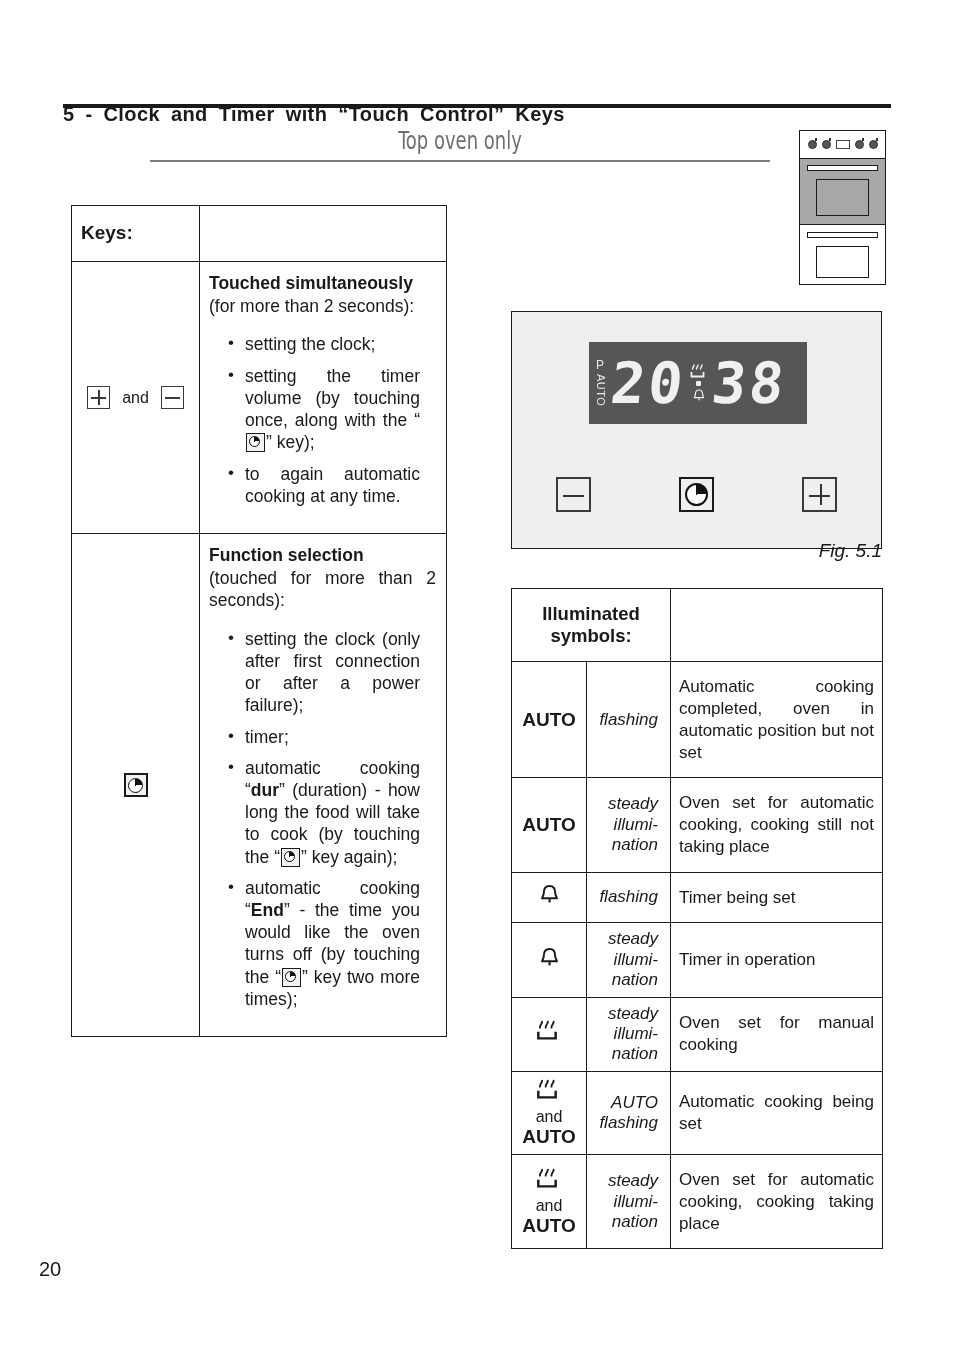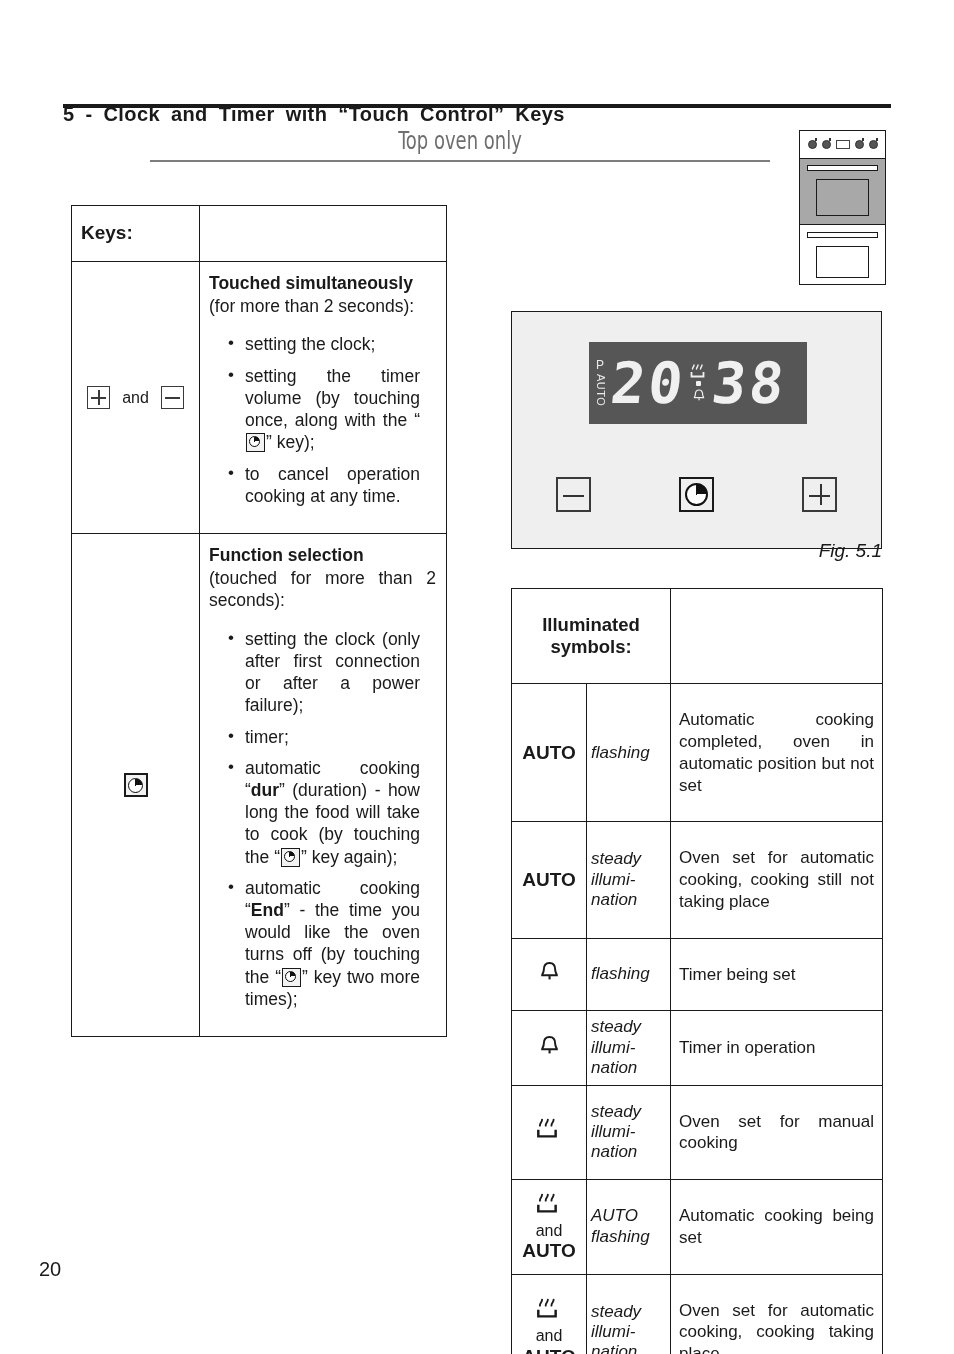--- a/index.html
+++ b/index.html
@@ -235,23 +235,23 @@
   
   #symbols-table {
     position:absolute;
     left:511px; top:588px;
     width:371px;
     font-size:17px;
   }
   #symbols-table col.s1 { width: 75px; }
   #symbols-table col.s2 { width: 84px; }
   #symbols-table col.s3 { width: 212px; }
-  #symbols-table td { padding:25px 8px; }
+  #symbols-table td { padding:14px 8px; }
   #symbols-table td.sym { text-align:center; vertical-align:middle; padding:6px 2px; font-weight:bold; font-size:19px; }
-  #symbols-table td.state { text-align:left; vertical-align:middle; font-style:italic; padding:6px 4px; line-height:1.2; }
+  #symbols-table td.state { text-align:right; vertical-align:middle; font-style:italic; padding:6px 12px; line-height:1.2; }
   #symbols-table td.meaning { vertical-align:middle; text-align:justify; text-align-last:left; line-height:1.28; }
   #symbols-table td.sym-head { font-weight:bold; text-align:center; font-size:18.5px; line-height:1.2; }
   .sym-and { font-weight:normal; font-size:16px; display:block; line-height:1.15; }
   .sym-auto-b { font-weight:bold; font-size:19px; display:block; line-height:1.15; }
 
   
   #page-number {
     position:absolute; left:39px; top:1258px;
     font-size:20px;
   }
@@ -299,21 +299,21 @@
         <span class="keybox plus"></span>
         <span class="andtxt">and</span>
         <span class="keybox minus"></span>
       </td>
       <td class="desc">
         <p class="lead b">Touched simultaneously</p>
         <p>(for more than 2 seconds):</p>
         <ul class="bullets">
           <li><span>setting the clock;</span></li>
           <li><span>setting the timer volume (by touching once, along with the “</span><span class="inlinekey"><span class="pie"></span></span><span>” key);</span></li>
-          <li><span>to cancel operation cooking at any time.</span></li>
+          <li><span>to again automatic cooking at any time.</span></li>
         </ul>
       </td>
     </tr>
 
     <tr>
       <td class="keycell">
         <span class="keybox clock"><span class="pie"></span></span>
       </td>
       <td class="desc">
         <p class="lead b">Function selection</p>

